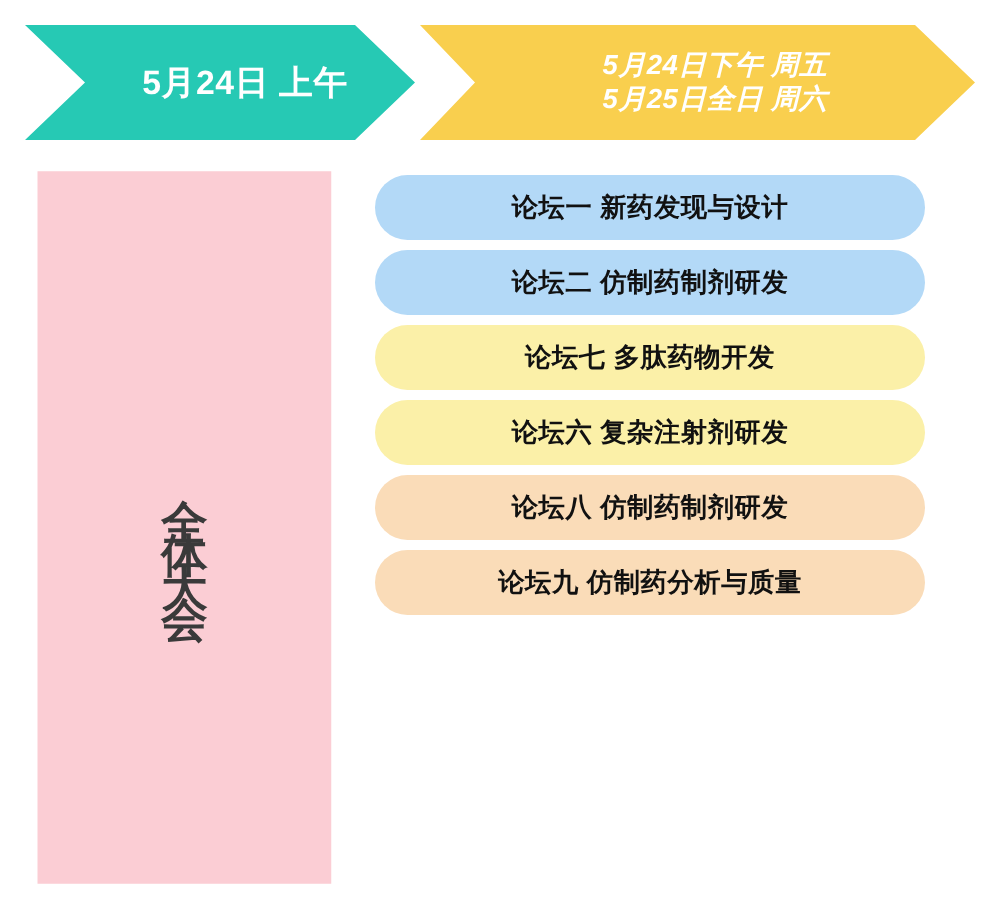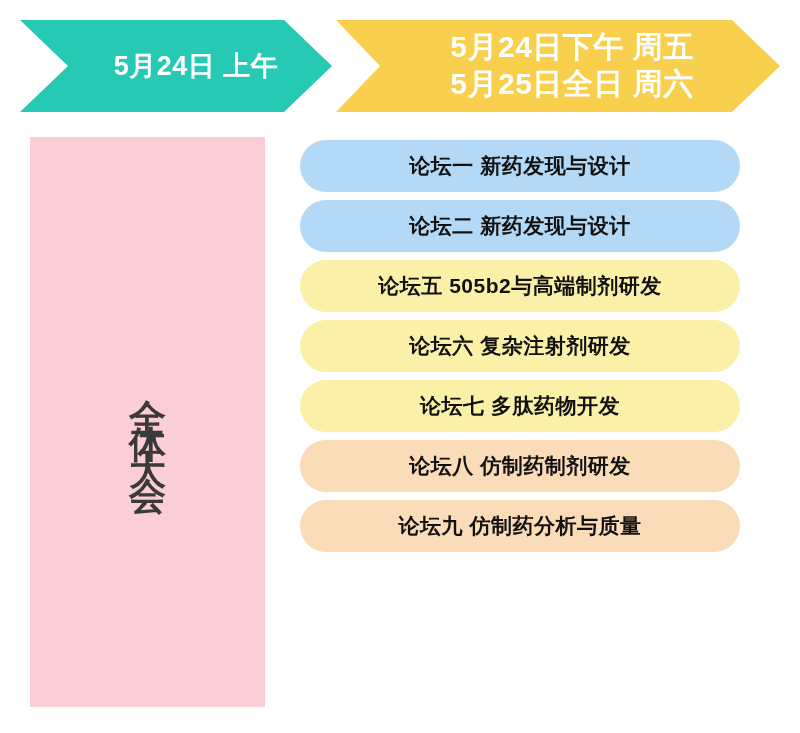--- a/index.html
+++ b/index.html
@@ -64,21 +64,22 @@
 
   .banner-afternoon {
     left: 336px;
     width: 444px;
     background: #f9cf4e;
     -webkit-clip-path: polygon(0 0, 396px 0, 444px 50%, 396px 100%, 0 100%, 44px 50%);
     clip-path: polygon(0 0, 396px 0, 444px 50%, 396px 100%, 0 100%, 44px 50%);
     padding-left: 28px;
   }
   .banner-afternoon .banner-label {
-    font-size: 30px;
+    font-size: 22px;
+    font-style: italic;
   }
 
   
   .body-row {
     position: absolute;
     left: 0;
     top: 137px;
     width: 800px;
     height: 572px;
   }
@@ -158,30 +159,27 @@
 
     <div class="plenary">
       <div class="plenary-label">全体大会</div>
     </div>
 
     <div class="forum-list">
         <div class="forum-pill tone-blue">
           <span class="forum-label">论坛一 新药发现与设计</span>
         </div>
         <div class="forum-pill tone-blue">
-          <span class="forum-label">论坛二 新药发现与设计</span>
+          <span class="forum-label">论坛二 仿制药制剂研发</span>
         </div>
         <div class="forum-pill tone-yellow">
-          <span class="forum-label">论坛五 505b2与高端制剂研发</span>
+          <span class="forum-label">论坛七 多肽药物开发</span>
         </div>
         <div class="forum-pill tone-yellow">
           <span class="forum-label">论坛六 复杂注射剂研发</span>
-        </div>
-        <div class="forum-pill tone-yellow">
-          <span class="forum-label">论坛七 多肽药物开发</span>
         </div>
         <div class="forum-pill tone-orange">
           <span class="forum-label">论坛八 仿制药制剂研发</span>
         </div>
         <div class="forum-pill tone-orange">
           <span class="forum-label">论坛九 仿制药分析与质量</span>
         </div>
       </div>
 
   </div>

